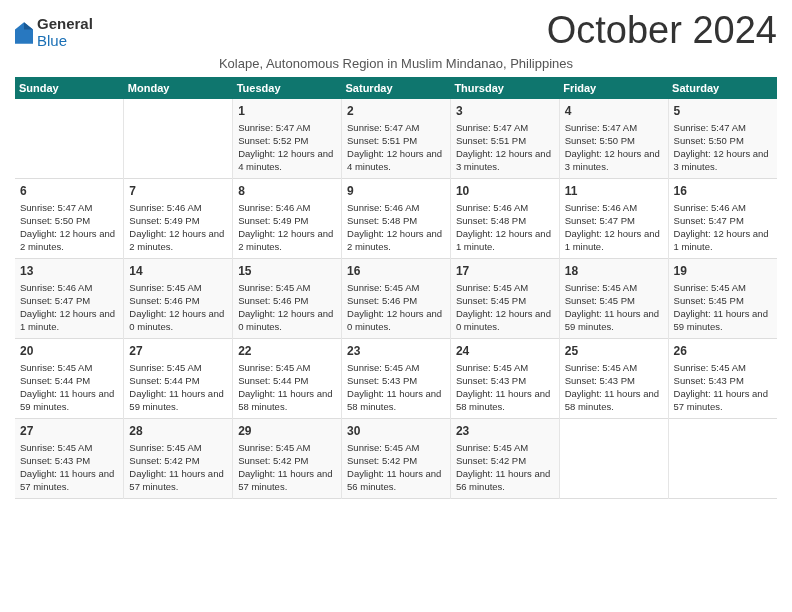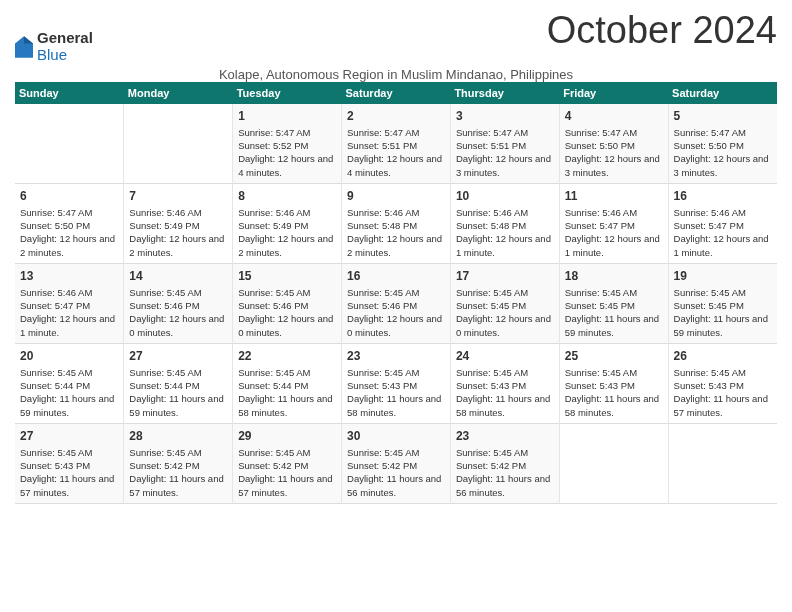--- a/index.html
+++ b/index.html
@@ -13,21 +13,21 @@
     .header-area {
       display: flex;
       align-items: flex-start;
       justify-content: space-between;
       margin-bottom: 4px;
     }
     .logo {
       display: flex;
       align-items: center;
       gap: 4px;
-      margin-top: 20px;
+      margin-top: 6px;
     }
     .logo-text {
       font-size: 15px;
       color: #333;
       line-height: 1.1;
     }
     .logo-text .general { font-weight: bold; }
     .logo-text .blue { color: #1a6fb5; font-weight: normal; }
     .logo-icon {
       width: 18px;
@@ -39,20 +39,21 @@
     .month-title {
       font-size: 38px;
       font-weight: normal;
       color: #333;
       line-height: 1.1;
     }
     .subtitle {
       font-size: 13px;
       color: #555;
       text-align: center;
+      margin-bottom: 6px;
     }
     table {
       width: 100%;
       border-collapse: collapse;
       font-size: 10px;
     }
     thead tr th {
       background-color: #0f766e;
       color: #fff;
       padding: 5px 4px;

